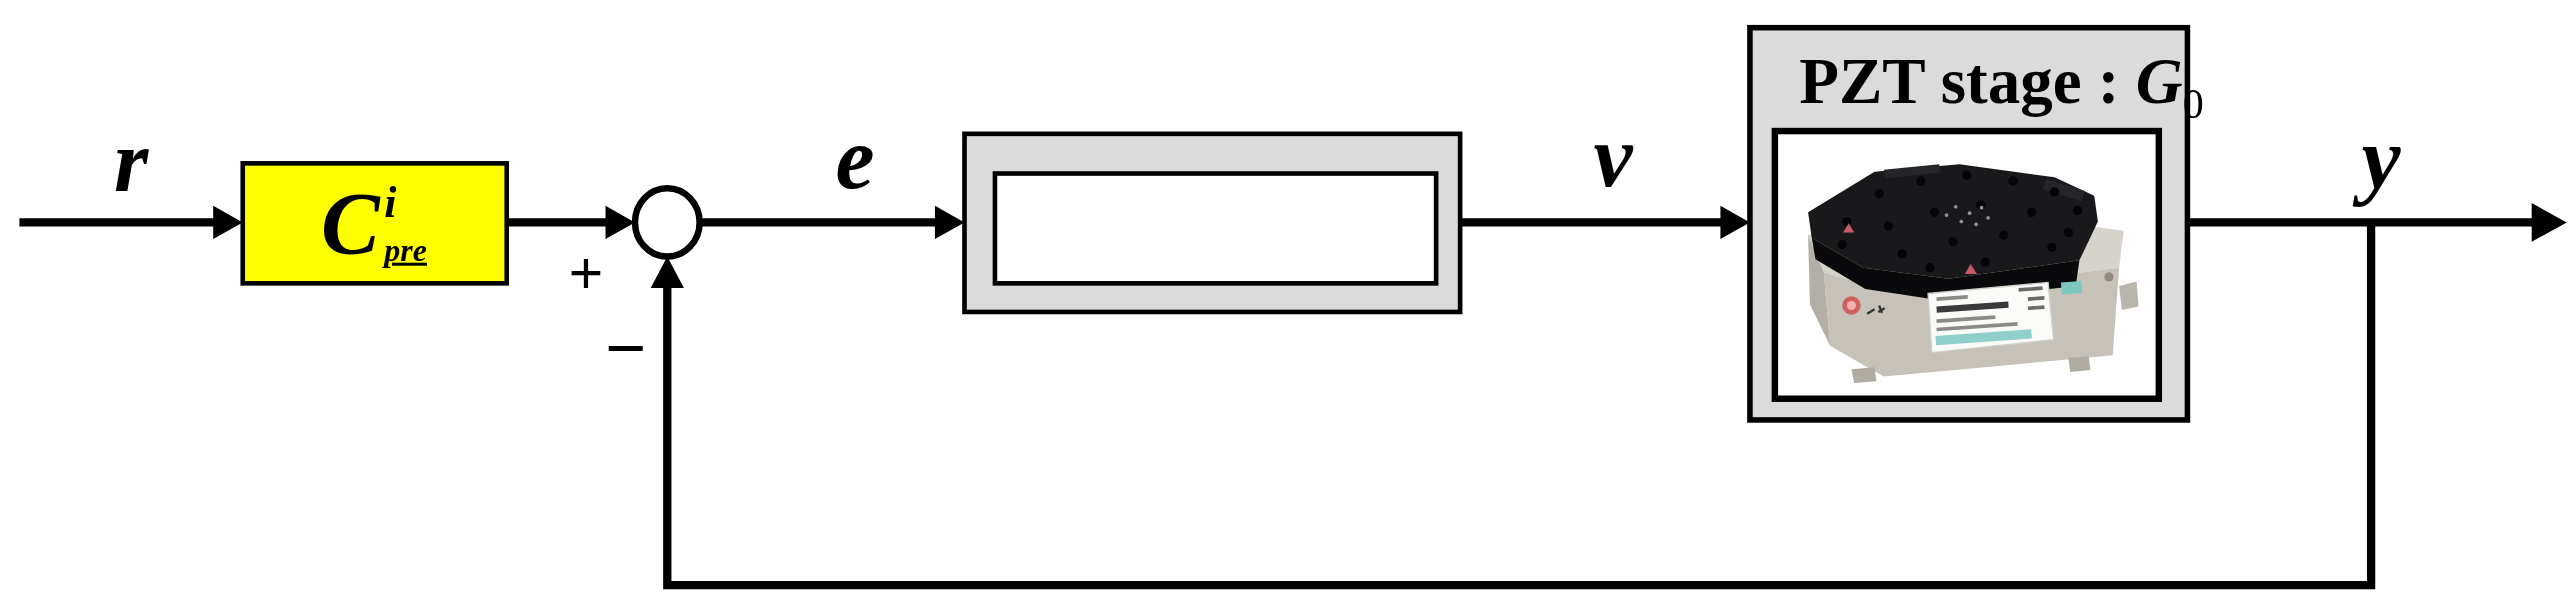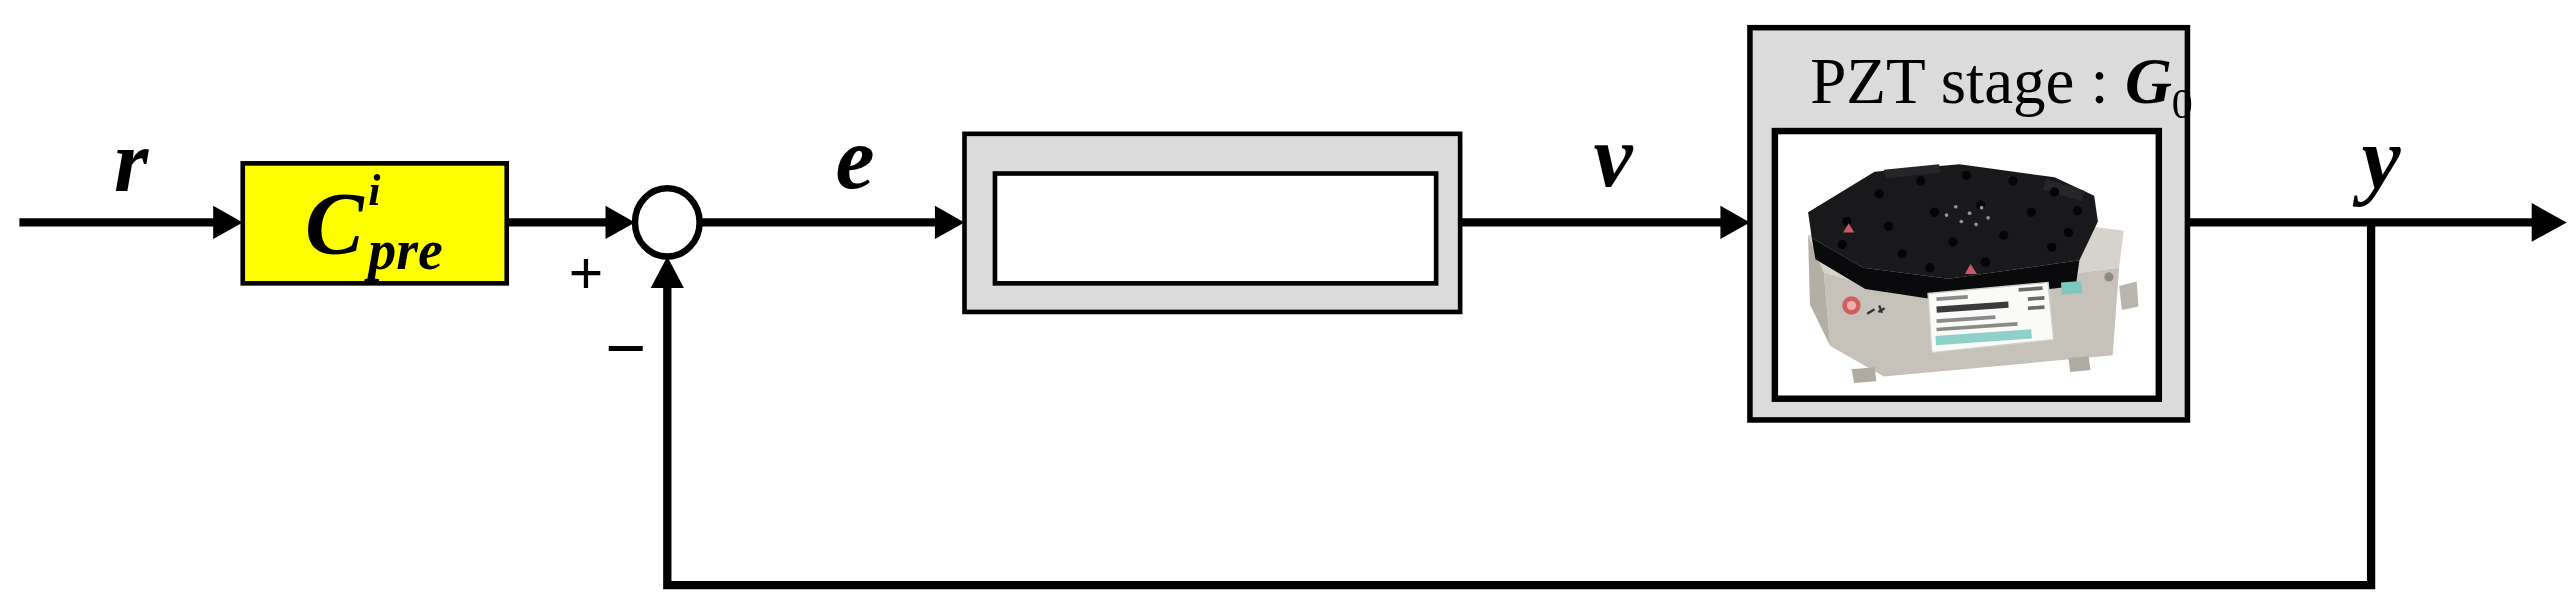--- a/index.html
+++ b/index.html
@@ -14,24 +14,24 @@
   .sig { font-style:italic; font-weight:600; font-size:88px; }
   .sign { font-family:"Liberation Sans","DejaVu Sans",sans-serif; font-weight:500; }
   .sign-plus  { font-size:59px; }
   .sign-minus { font-size:70px; }
 
   
   .prefilter-label { display:flex; align-items:center; font-style:italic; font-weight:600; }
   .prefilter-label .mbase { font-size:88px; line-height:1; }
   .prefilter-label .ss { display:flex; flex-direction:column; margin-left:4.6px; }
   .prefilter-label .msup { font-size:44px; line-height:1; transform:translateY(-5.5px); }
-  .prefilter-label .msub { font-size:56px; line-height:1; transform:translateY(3.7px); }
+  .prefilter-label .msub { font-size:32px; line-height:1; transform:translateY(3.7px);text-decoration:underline; }
 
   .boxtext { font-size:67px; }
-  .boxtext .plain { font-style:normal; font-weight:400; white-space:pre; }
+  .boxtext .plain { font-style:normal; font-weight:700; white-space:pre; }
   .boxtext .mvar  { font-style:italic; font-weight:600; }
   .boxtext .tsup  { font-style:italic; font-weight:600; font-size:41px; position:relative; top:-26px; }
   .boxtext .tsub  { font-style:normal; font-weight:500; font-size:42px; position:relative; top:14.8px; }
   .pzt-title { font-size:65px; }
 </style>
 </head>
 <body>
 
 <div class="stage">
 

